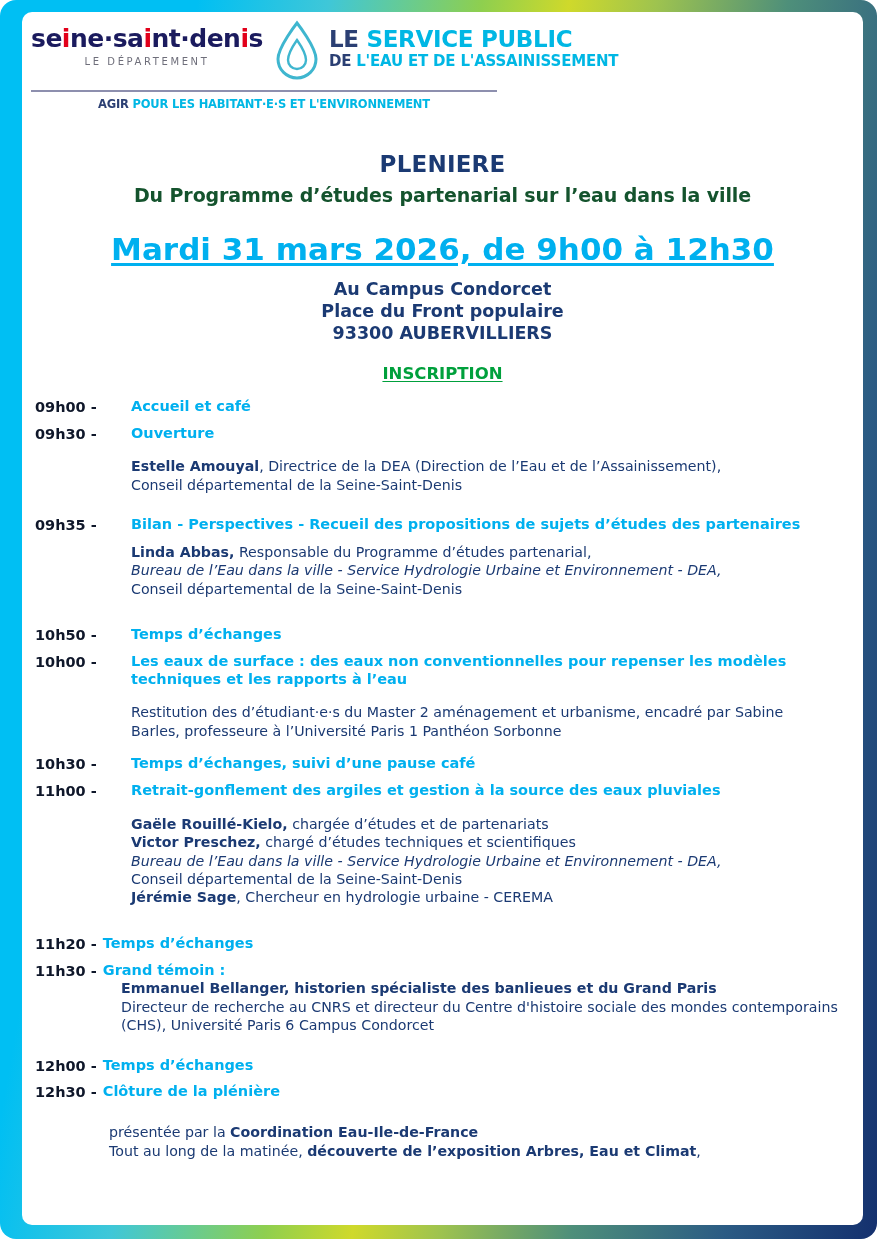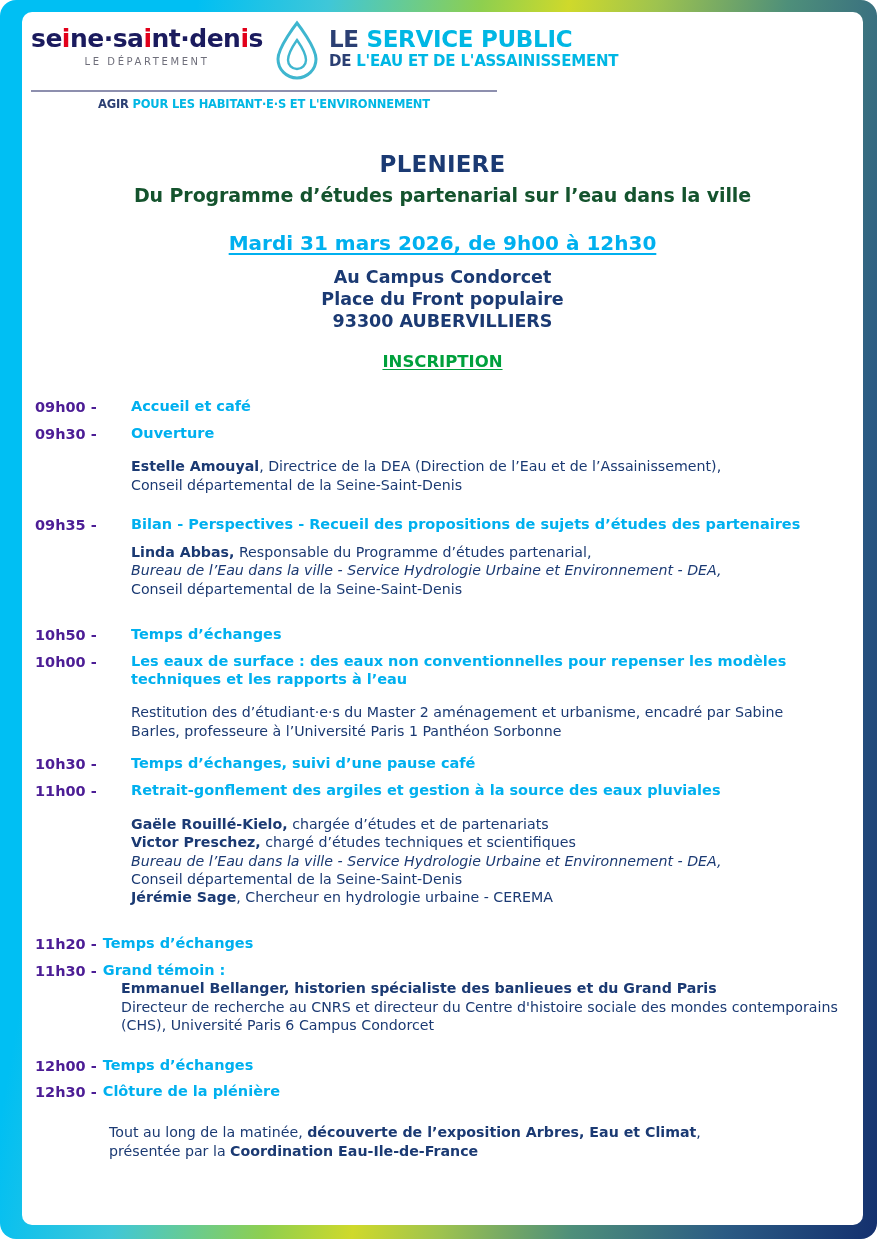--- a/index.html
+++ b/index.html
@@ -106,21 +106,21 @@
     font-weight:bold;font-size:23px;color:#1b3a73;
     letter-spacing:0.2px;
   }
   .t-sub{
     font-family:"DejaVu Sans", sans-serif;
     font-weight:bold;font-size:19px;color:#14532d;
     margin-top:7px;letter-spacing:-0.1px;
   }
   .t-date{
     font-family:"DejaVu Sans", sans-serif;
-    font-weight:bold;font-size:20px;color:#00b0ef;
+    font-weight:bold;font-size:31px;color:#00b0ef;
     text-decoration:underline;text-underline-offset:3px;
     margin-top:25px;
   }
   .t-place{
     font-family:"DejaVu Sans", sans-serif;
     font-weight:bold;font-size:17.5px;color:#1b3a73;
     margin-top:12px;line-height:1.25;
   }
   .t-inscription{
     display:inline-block;
@@ -131,21 +131,21 @@
   }
 
   
   .agenda{
     position:absolute;left:13px;right:16px;top:386px;
     font-family:"DejaVu Sans", sans-serif;
   }
   .row{display:flex;align-items:flex-start;}
   .time{
     flex:0 0 auto;
-    font-weight:bold;font-size:14.5px;color:#4c1d95;
+    font-weight:bold;font-size:14.5px;color:#0f172a;
     white-space:nowrap;
     padding-top:1px;
   }
   .time.w-wide{width:96px;}
   .time.w-tight{width:auto;padding-right:6px;}
   .title{
     font-weight:bold;font-size:14.5px;color:#00b0ef;
     line-height:1.22;
   }
   .detail{
@@ -304,23 +304,23 @@
       <div class="title">Temps d’échanges</div>
     </div>
     <div class="gap-s"></div>
 
     <div class="row">
       <div class="time w-tight">12h30 -</div>
       <div class="title">Clôture de la plénière</div>
     </div>
     <div class="gap-l"></div>
 
+    <div class="detail ind-74">
+      <span>présentée par la </span><b>Coordination Eau-Ile-de-France</b>
+    </div>
     <div class="detail ind-74" style="max-width:700px">
       <span>Tout au long de la matinée, </span><b>découverte de l’exposition Arbres, Eau et Climat</b><span>,</span>
     </div>
-    <div class="detail ind-74">
-      <span>présentée par la </span><b>Coordination Eau-Ile-de-France</b>
-    </div>
 
   </div>
 
 </div>
 </div>
 
 </body></html>

